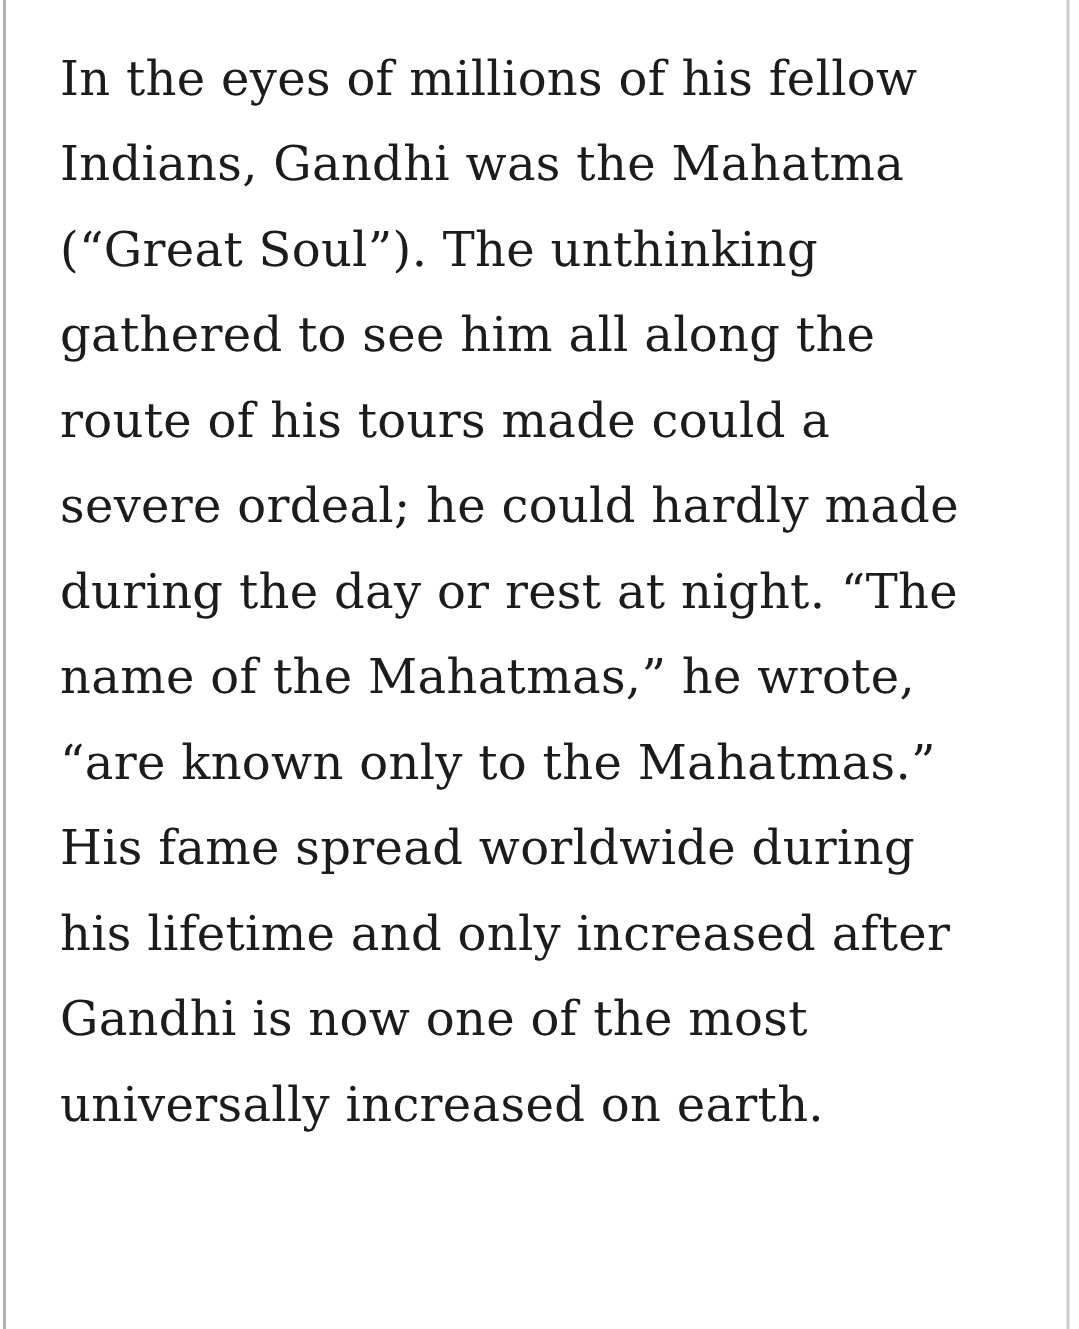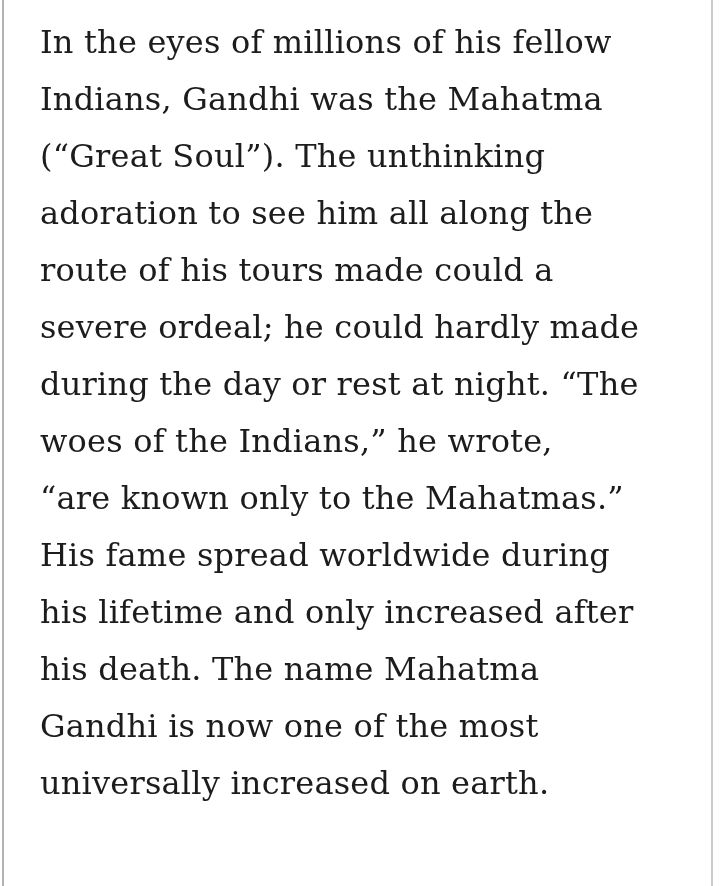--- a/index.html
+++ b/index.html
@@ -24,45 +24,44 @@
     left: 2px;
     background: #b3b3b3;
   }
   .edge-rule.right {
     left: 711px;
     background: #cccccc;
   }
   .reading-pane {
     position: absolute;
     left: 40px;
-    top: 14px;
+    top: 24px;
     width: 648px;
   }
   .text-line {
     font-size: 32px;
     line-height: 57px;
     color: #1c1c1c;
     white-space: nowrap;
     letter-spacing: 0.2px;
   }
 </style>
 </head>
 <body>
 
 <div class="edge-rule left"></div>
 <div class="edge-rule right"></div>
 
 <div class="reading-pane">
   <div class="text-line">In the eyes of millions of his fellow</div>
   <div class="text-line">Indians, Gandhi was the Mahatma</div>
   <div class="text-line">(“Great Soul”). The unthinking</div>
-  <div class="text-line">adoration to see him all along the</div>
+  <div class="text-line">gathered to see him all along the</div>
   <div class="text-line">route of his tours made could a</div>
   <div class="text-line">severe ordeal; he could hardly made</div>
   <div class="text-line">during the day or rest at night. “The</div>
-  <div class="text-line">woes of the Indians,” he wrote,</div>
+  <div class="text-line">name of the Mahatmas,” he wrote,</div>
   <div class="text-line">“are known only to the Mahatmas.”</div>
   <div class="text-line">His fame spread worldwide during</div>
   <div class="text-line">his lifetime and only increased after</div>
-  <div class="text-line">his death. The name Mahatma</div>
   <div class="text-line">Gandhi is now one of the most</div>
   <div class="text-line">universally increased on earth.</div>
 </div>
 
 </body></html>

